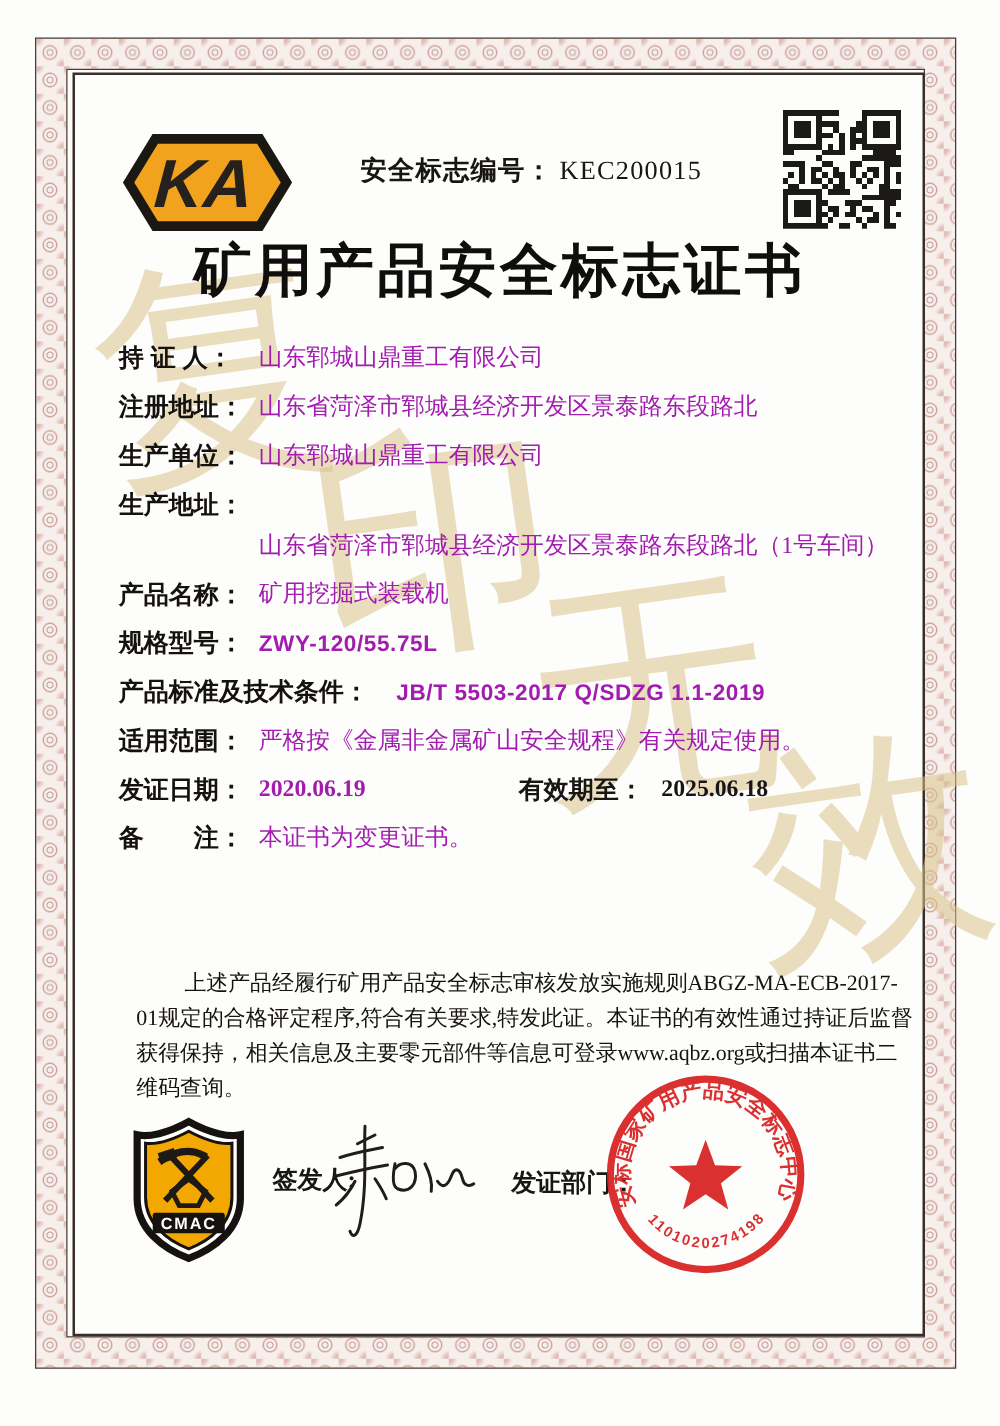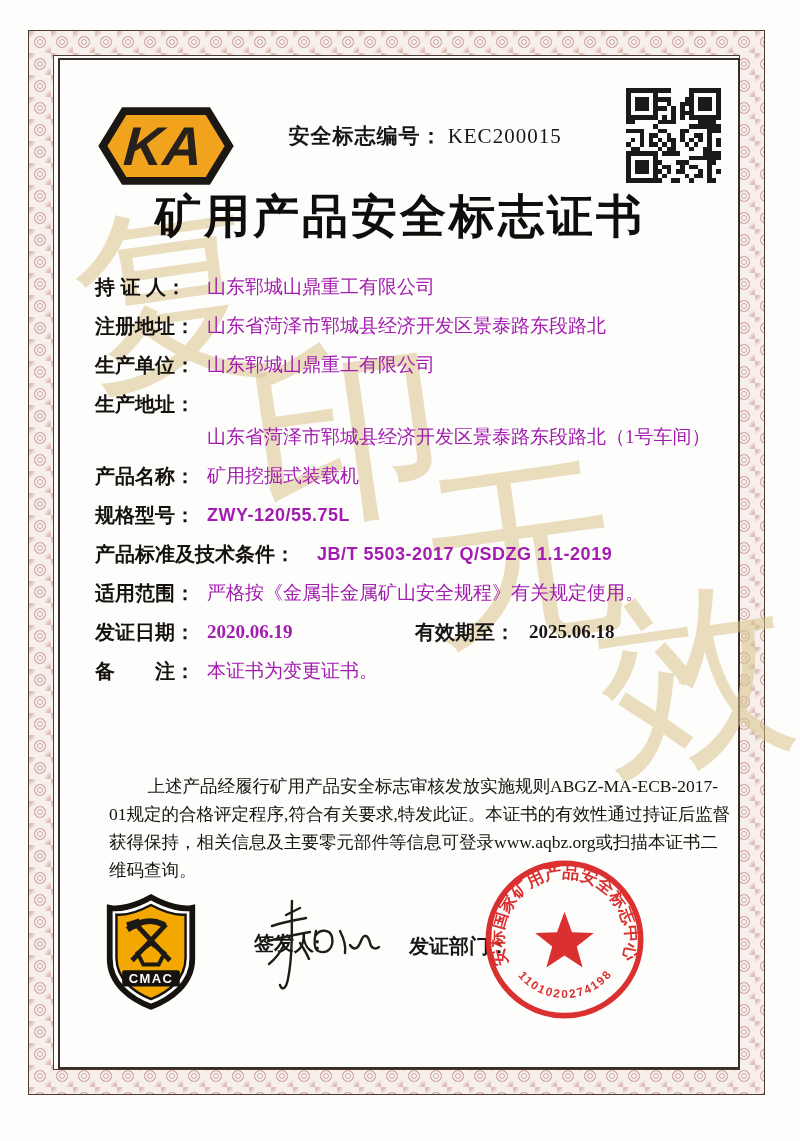--- a/index.html
+++ b/index.html
@@ -48,21 +48,21 @@
   .row.dates .lbl2{flex:none;font-family:"Liberation Sans",sans-serif;font-weight:bold;font-size:20px;margin-right:14px;}
   .row.dates .val2{font-weight:bold;font-size:19px;text-align:center;}
   .row3 .val{max-width:505px;margin-top:33px;}
   
   .statement{position:absolute;left:92px;top:755px;width:622px;z-index:2;margin:17px;
              font-size:17.5px;line-height:28px;text-indent:2.2em;color:#15120f;
              font-family:"Liberation Serif",serif;}
   
   .cmac{position:absolute;left:103px;top:893px;width:96px;height:120px;z-index:2;}
   .signer{position:absolute;left:218px;top:930px;z-index:2;font-size:20px;font-weight:bold;
-          font-family:"Liberation Serif",serif;margin-left:36px;}
+          font-family:"Liberation Serif",serif;}
   .signature{position:absolute;left:258px;top:893px;width:125px;height:112px;z-index:3;}
   .dept{position:absolute;left:393px;top:933px;z-index:2;font-size:20px;font-weight:bold;
         font-family:"Liberation Serif",serif;margin-left:16px;}
   .stamp{position:absolute;left:477px;top:852px;width:175px;height:175px;z-index:4;opacity:.92;}
 </style>
 </head>
 <body>
 
 <div class="page">
 

